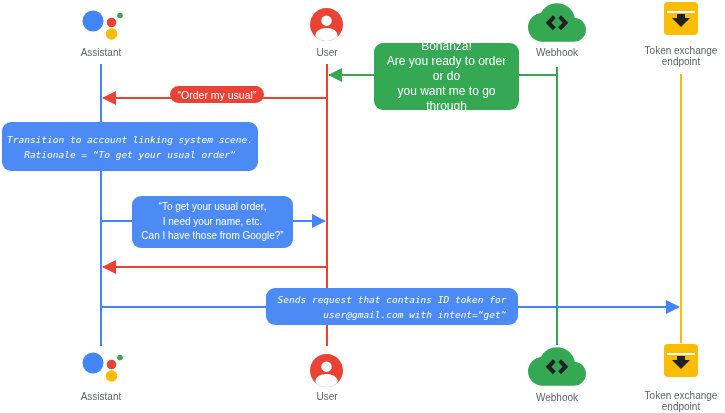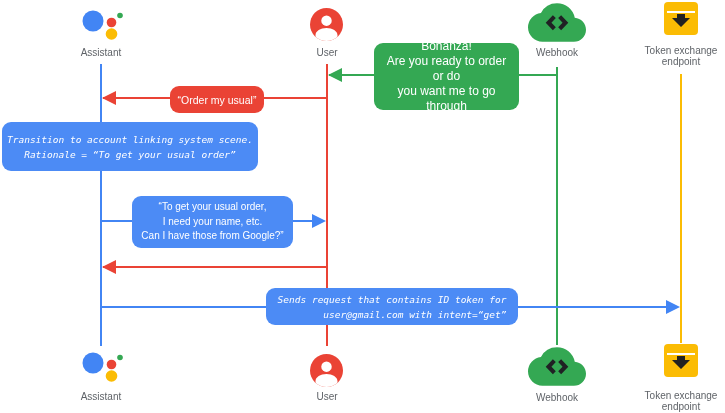--- a/index.html
+++ b/index.html
@@ -48,21 +48,21 @@
   <div class="arrow left green-l" style="left:328px;top:68px;"></div>
   <div class="arrow left red" style="left:102px;top:91px;"></div>
   <div class="arrow right blue-r" style="left:312px;top:214px;"></div>
   <div class="arrow left red" style="left:102px;top:260px;"></div>
   <div class="arrow right blue-r" style="left:666px;top:300px;"></div>
 
   <div class="msgbox green" style="left:374px;top:43px;width:145px;height:67px;">“Welcome to Boba Bonanza!
 Are you ready to order or do
 you want me to go through
 the drinks with you?”</div>
-  <div class="msgbox red" style="left:170px;top:86px;width:94px;height:27px;">“Order my usual”</div>
+  <div class="msgbox red" style="left:170px;top:86px;width:94px;height:17px;">“Order my usual”</div>
   <div class="msgbox blue" style="left:132px;top:196px;width:161px;height:52px;">“To get your usual order,
 I need your name, etc.
 Can I have those from Google?”</div>
   <div class="msgbox mono" style="left:2px;top:122px;width:256px;height:49px;">Transition to account linking system scene.
 Rationale = “To get your usual order”</div>
   <div class="msgbox mono" style="left:266px;top:288px;width:252px;height:37px;text-align:right;">Sends request that contains ID token for
 user@gmail.com with intent=“get”</div>
 
   <div class="icon" style="left:82px;top:8px;">
     <svg width="42" height="34">

